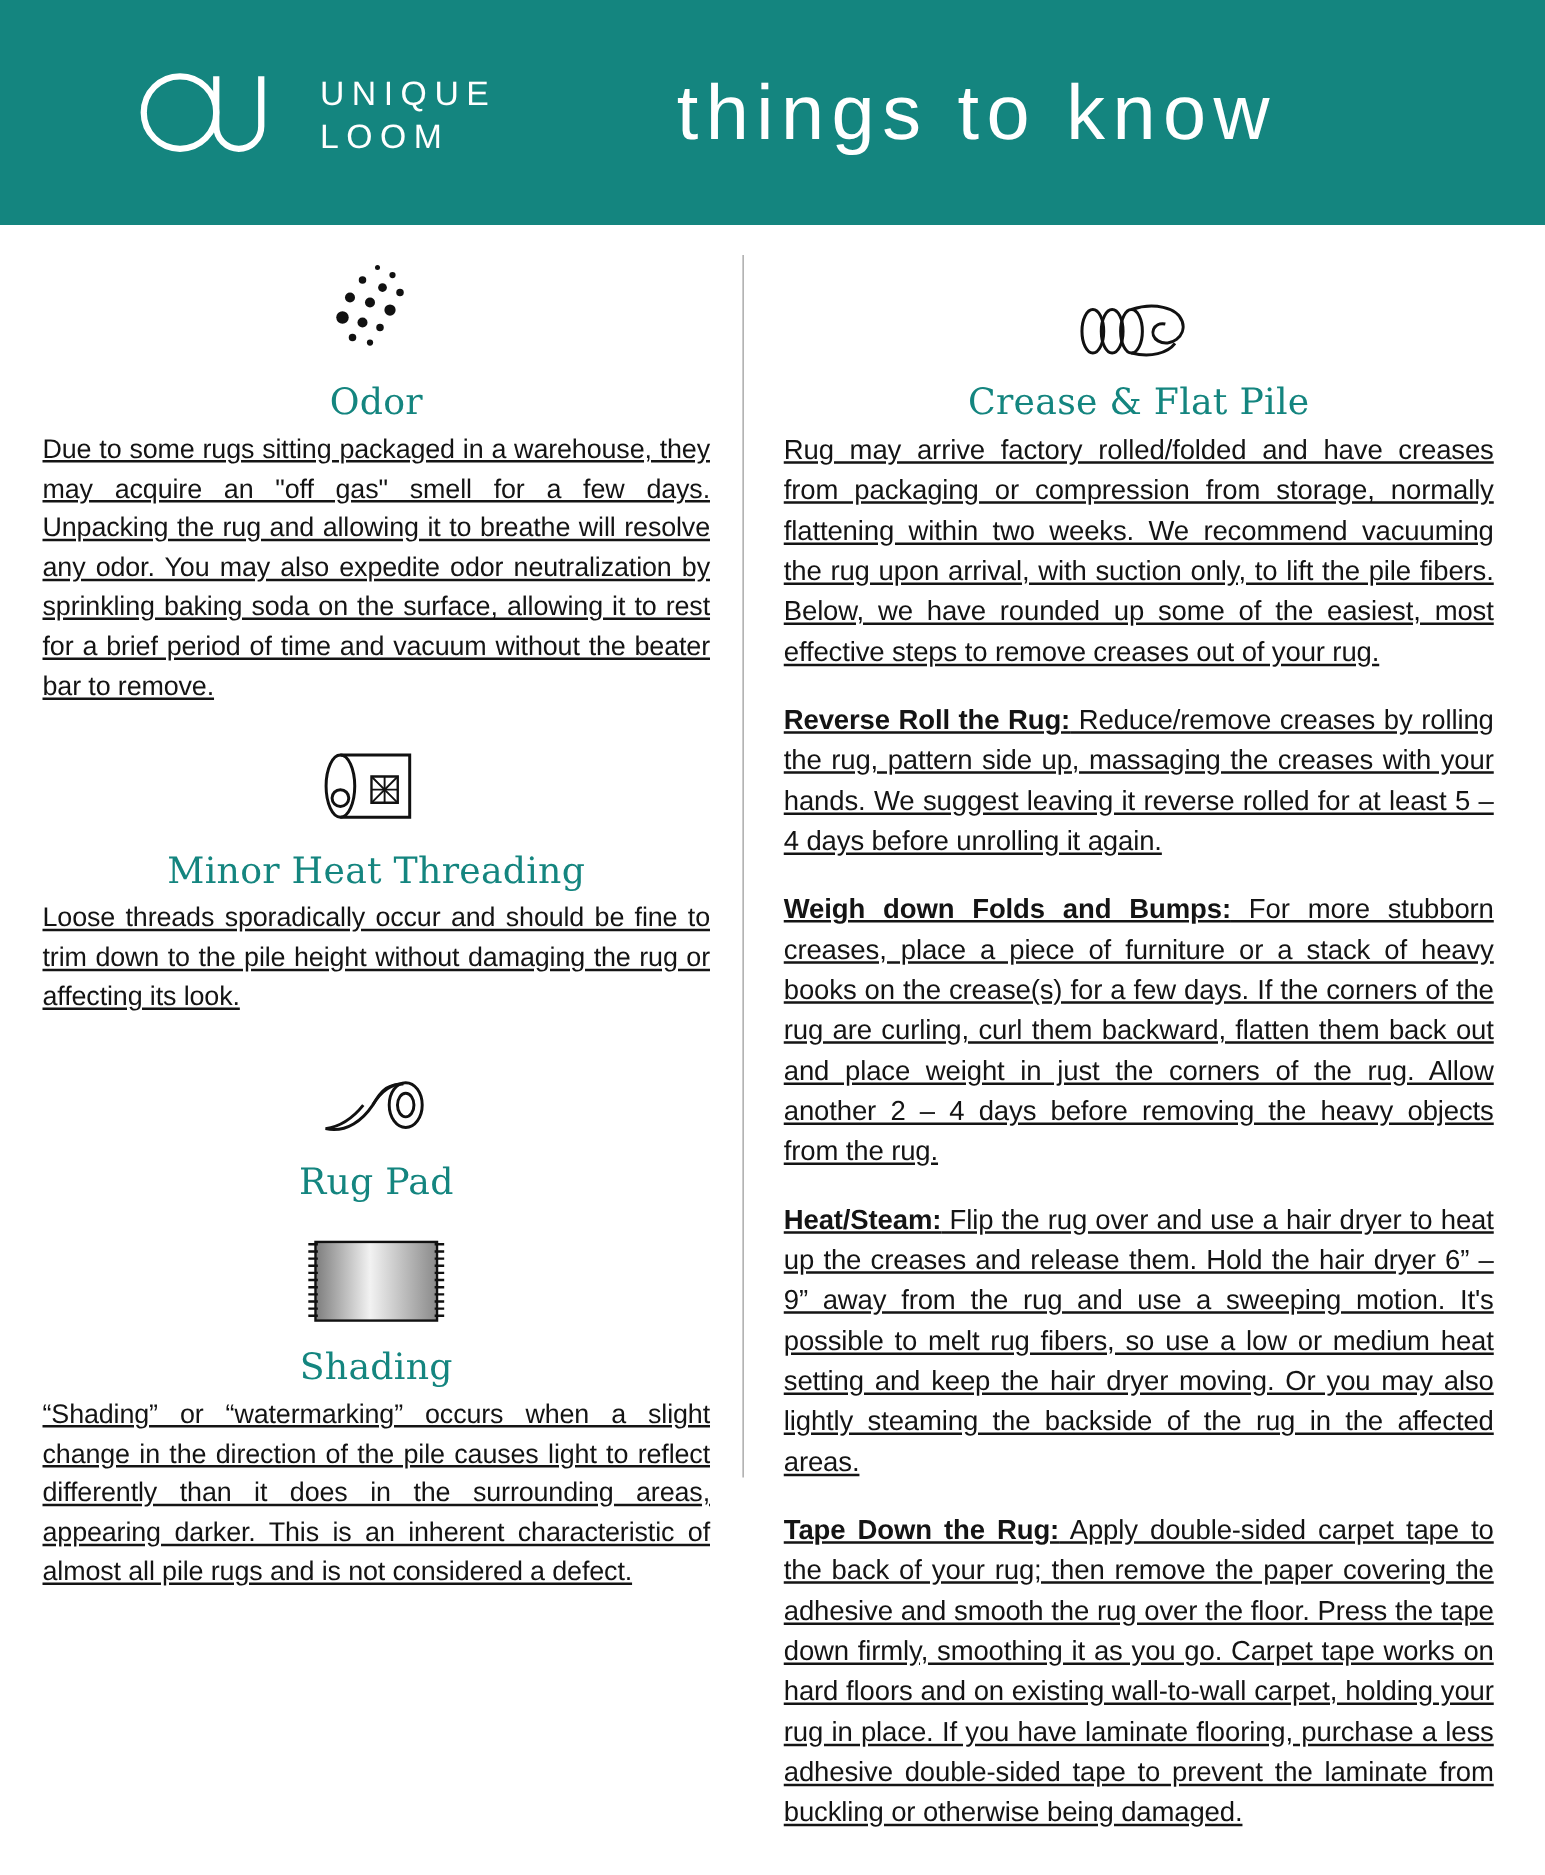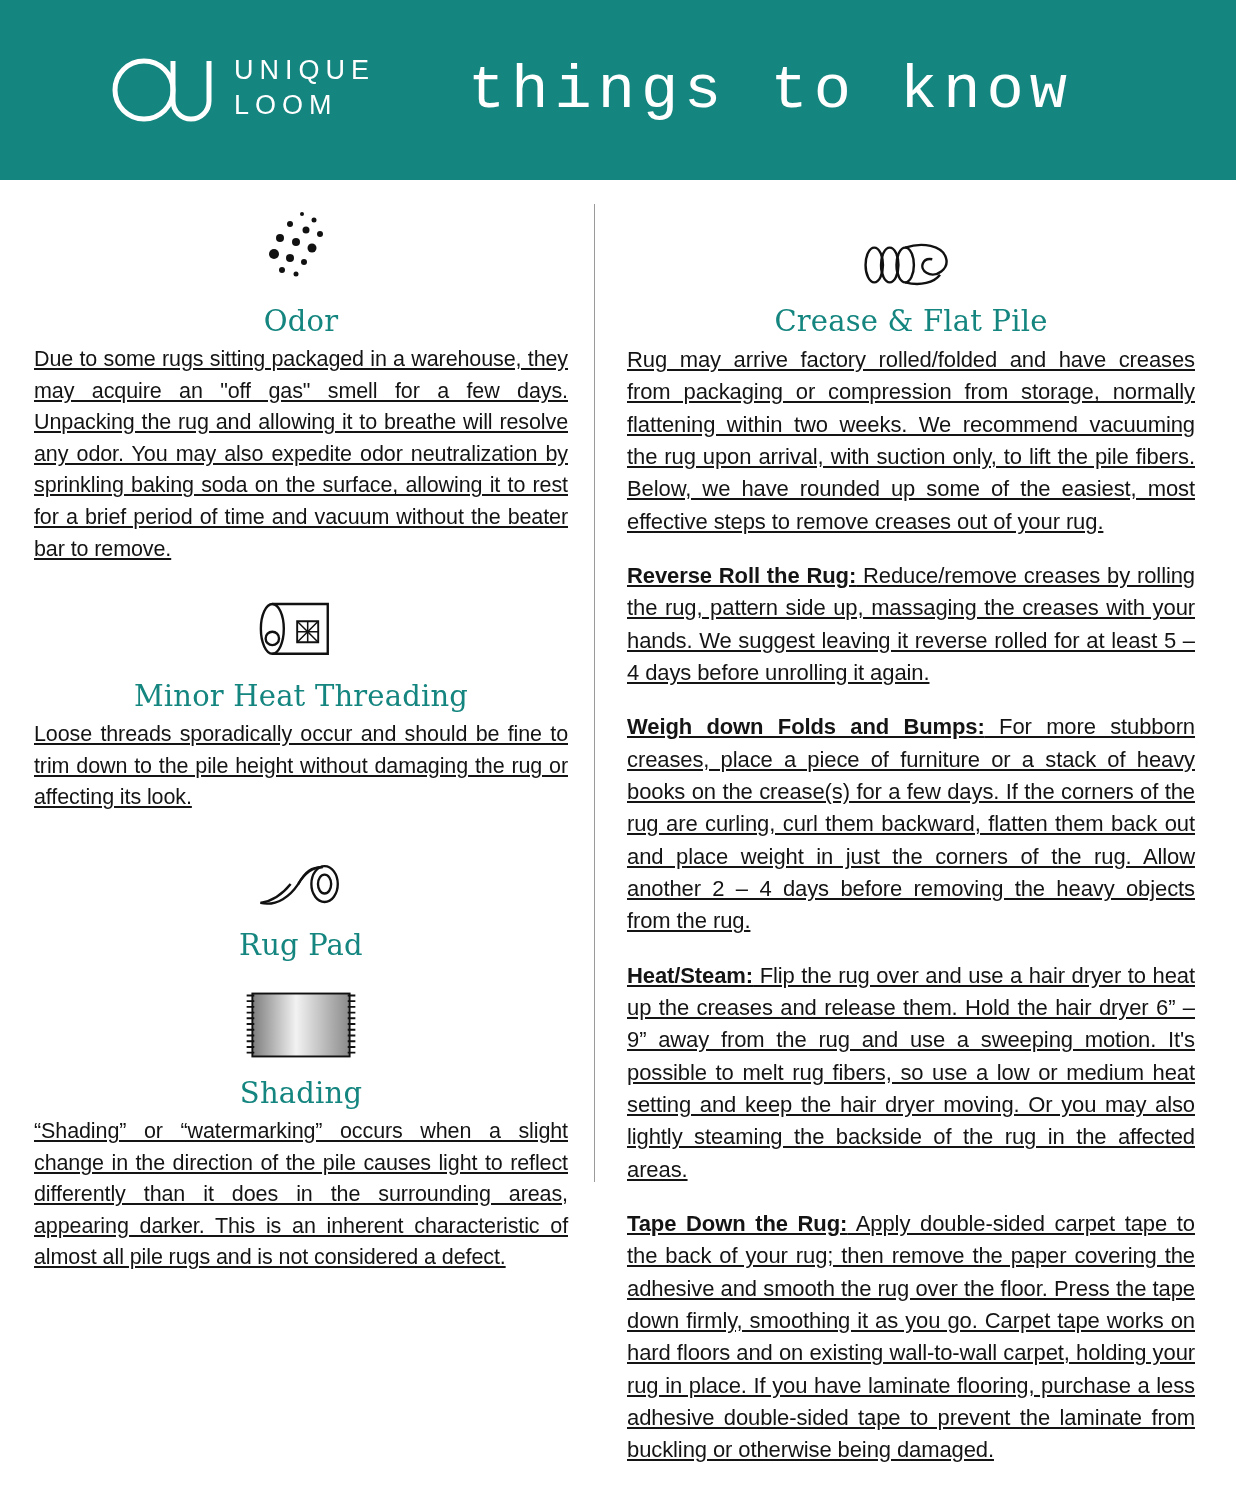--- a/index.html
+++ b/index.html
@@ -24,42 +24,42 @@
   .header {
     background: #14857f;
     height: 180px;
     display: flex;
     align-items: center;
     padding: 0 40px;
     box-sizing: border-box;
   }
   .brand {
     display: flex;
-    align-items: flex-start;
-    gap: 2px;
+    align-items: flex-end;
+    gap: 24px;
     margin-left: 62px;
   }
   .brand-mark {
     width: 130px;
     height: 74px;
     flex: none;
   }
   .brand-words {
     color: #ffffff;
     font-family: "Liberation Sans", sans-serif;
     font-size: 27px;
     letter-spacing: 6px;
     line-height: 1.28;
     font-weight: 400;
   }
   .header-title {
     flex: 1;
     text-align: center;
     color: #ffffff;
-    font-family: Liberation Mono, monospace;
+    font-family: Liberation Sans, sans-serif;
     font-size: 62px;
     letter-spacing: 6px;
     padding-right: 30px;
     white-space: nowrap;
   }
 
   
   .content {
     display: flex;
     padding: 10px 34px 0 34px;

